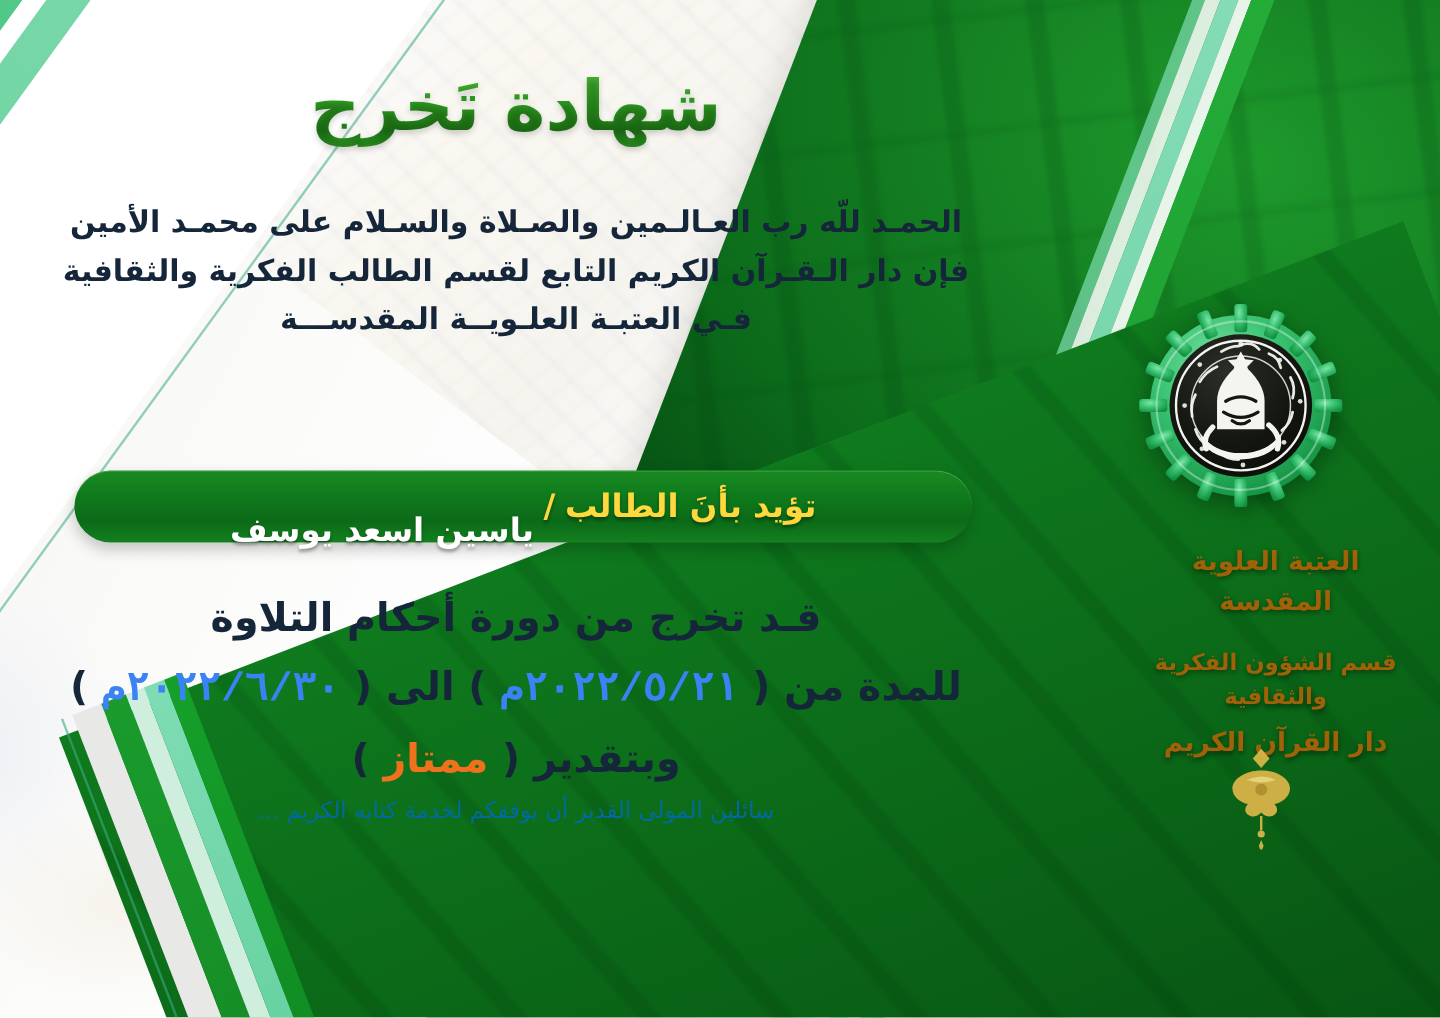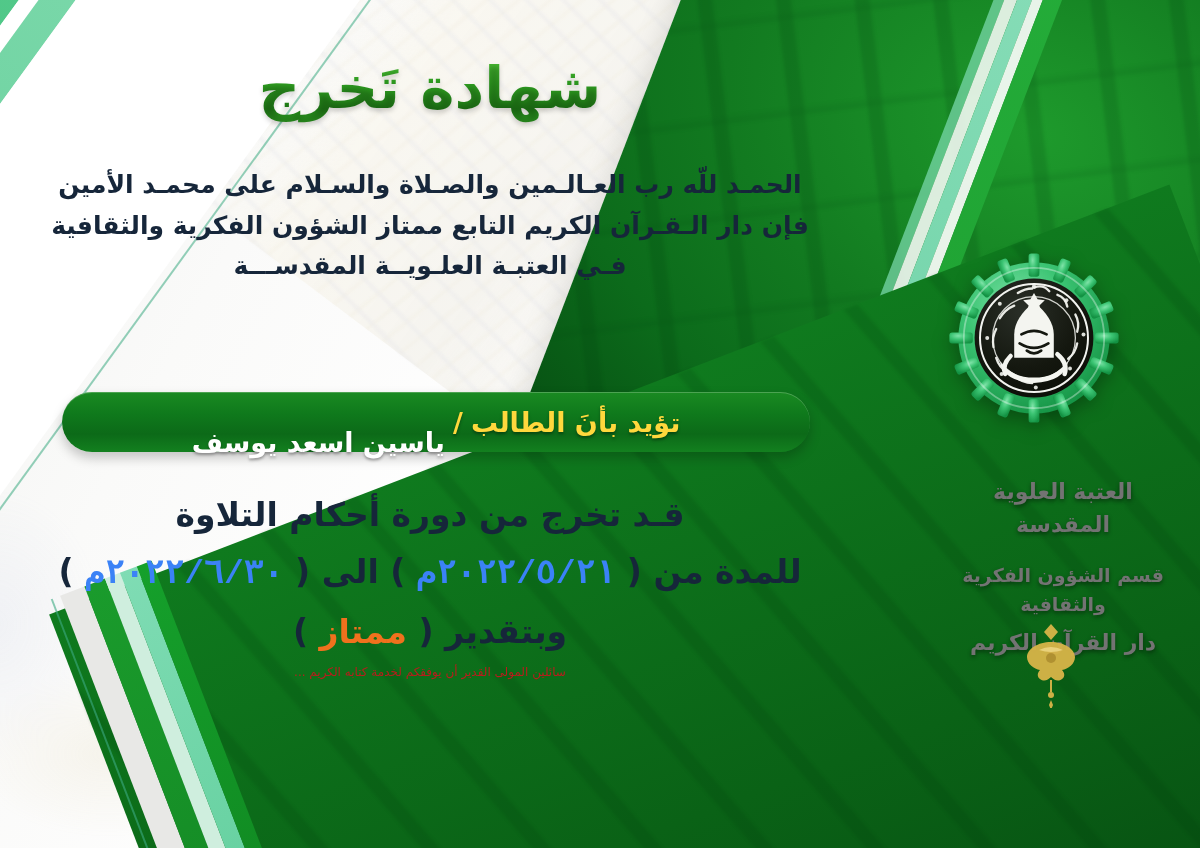--- a/index.html
+++ b/index.html
@@ -248,43 +248,43 @@
   .details div { white-space: nowrap; }
   .details .num { color: #3b82f6; font-family: Liberation Mono, monospace; }
   .details .grade { color: #f0711d; }
 
   .footer-note {
     position: absolute;
     top: 665px;
     left: 40px;
     width: 780px;
     text-align: center;
-    color: #b91c1c;
-    font-size: 12px;
+    color: #0369a1;
+    font-size: 19px;
     font-weight: normal;
   }
 
   
   .seal {
     position: absolute;
     top: 248px;
     right: 76px;
     width: 180px;
     height: 180px;
   }
   .seal svg { display:block; width:100%; height:100%; filter: drop-shadow(0 5px 9px rgba(0,0,0,0.32)); }
 
   
   .org-calligraphy {
     position: absolute;
-    top: 475px;
+    top: 452px;
     right: 18px;
     width: 238px;
     text-align: center;
-    color: #737373;
+    color: #a16207;
     font-weight: bold;
     text-shadow: 0 2px 4px rgba(0,0,0,0.45);
     line-height: 1.5;
   }
   .org-calligraphy .l1 { font-size: 22px; letter-spacing: -0.5px; }
   .org-calligraphy .l2 { font-size: 19px; margin-top: 20px; letter-spacing: -0.5px; }
   .org-calligraphy .l3 { font-size: 22px; margin-top: 8px; letter-spacing: -0.5px; }
 
   .ornament {
     position: absolute;
@@ -334,21 +334,21 @@
       <div class="s8"></div>
     <div class="hair"></div>
   </div>
 
   <div class="content">
 
     <div class="title">شهادة تَخرج</div>
 
     <div class="body-text">
       <div>الحمـد للّه رب العـالـمين والصـلاة والسـلام على محمـد الأمين</div>
-      <div>فإن دار الـقـرآن الكريم التابع ممتاز الشؤون الفكرية والثقافية</div>
+      <div>فإن دار الـقـرآن الكريم التابع لقسم الطالب الفكرية والثقافية</div>
       <div>فـي العتبـة العلـويــة المقدســـة</div>
     </div>
 
     <div class="banner">
       <span class="lbl">تؤيد بأنَ الطالب</span>
       <span class="sep">/</span>
       <span class="name">ياسين اسعد يوسف</span>
     </div>
 
     <div class="details">

